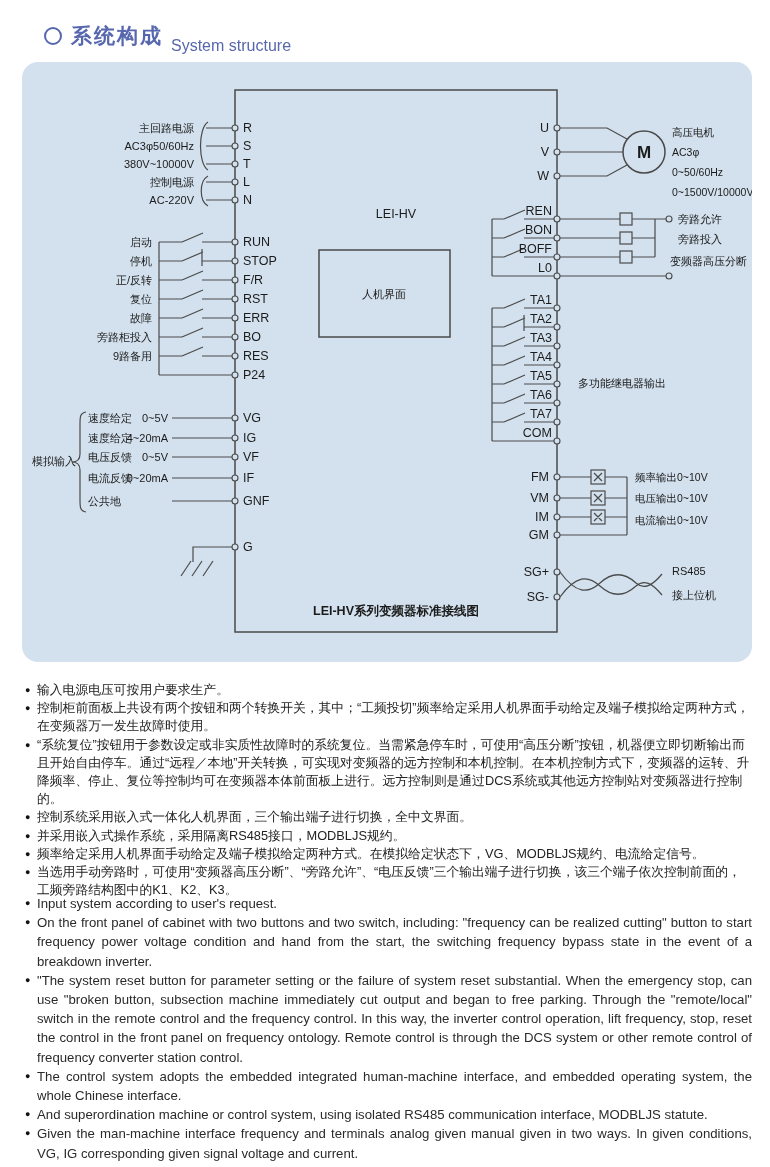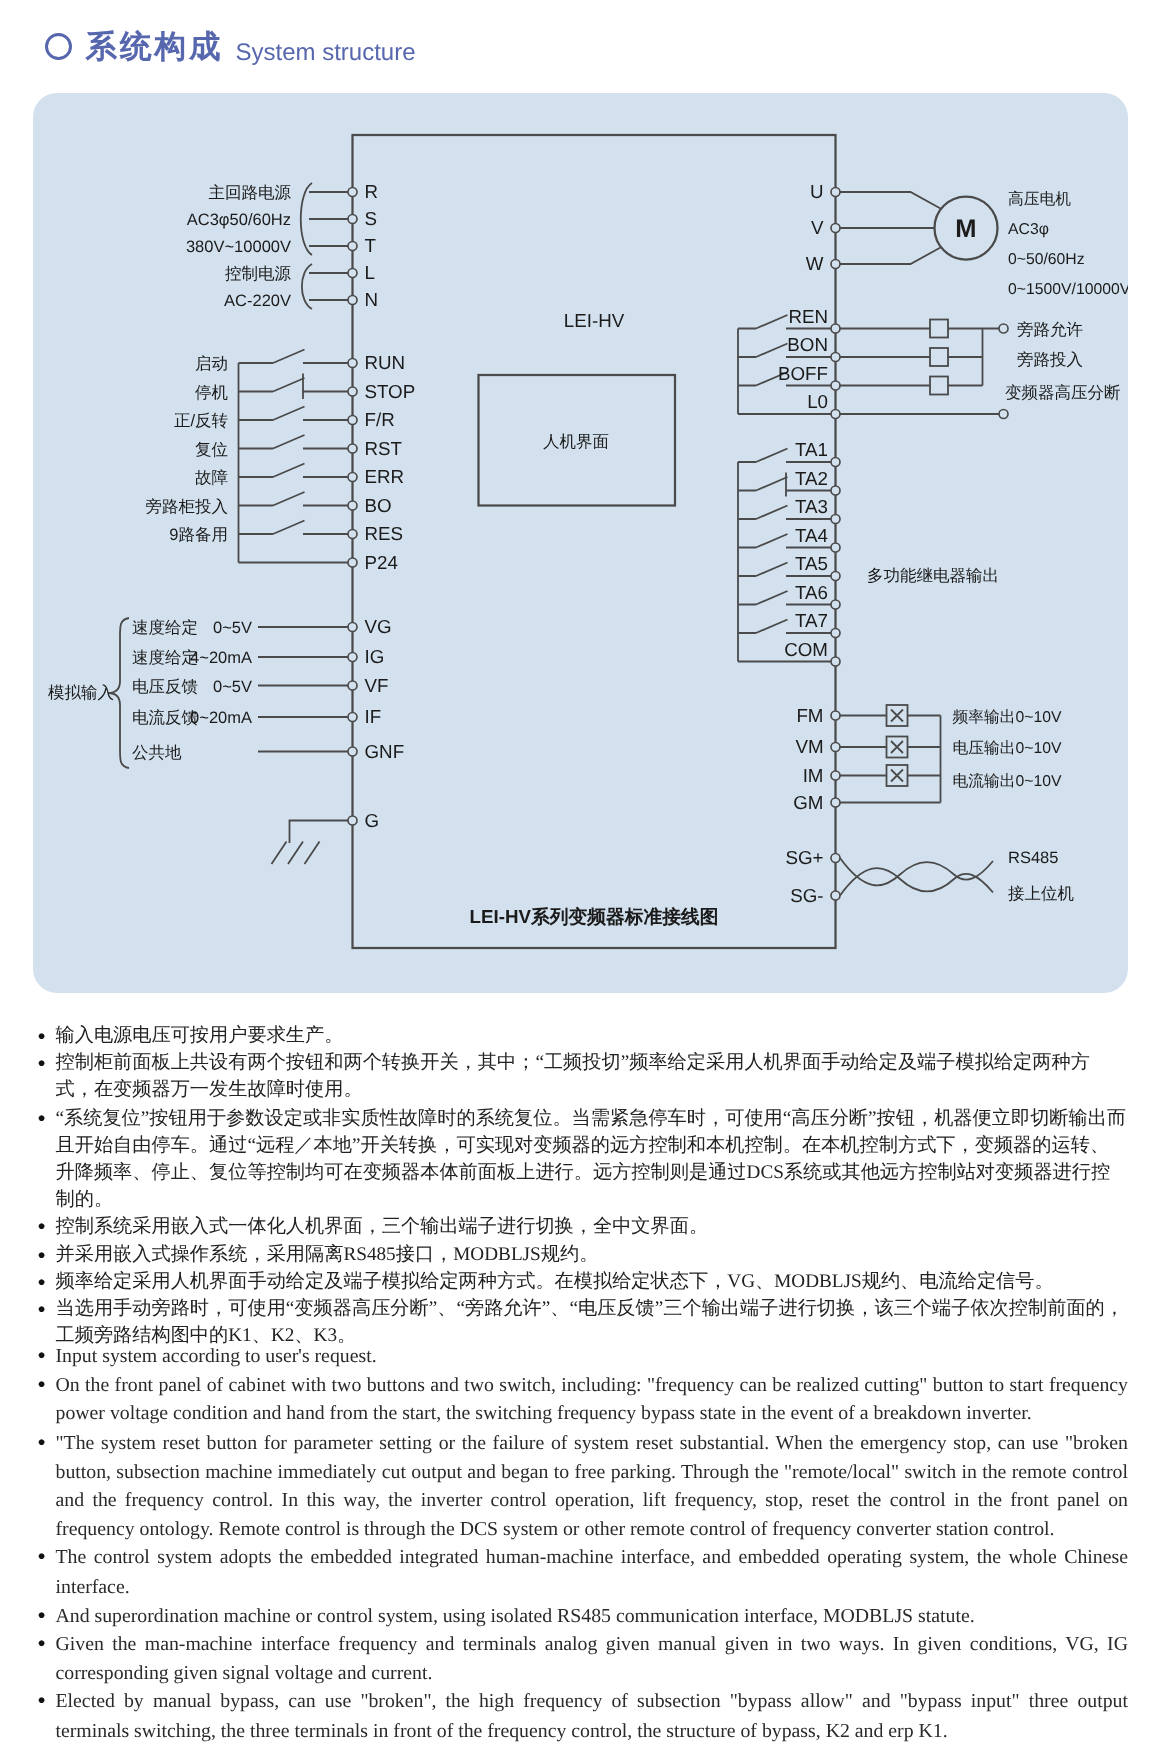--- a/index.html
+++ b/index.html
@@ -2,24 +2,24 @@
 <html><head>
 <meta charset="utf-8">
 <style>
   html,body{margin:0;padding:0;}
   body{
     width:770px;height:1167px;position:relative;background:#ffffff;
     font-family:"Liberation Sans","DejaVu Sans",sans-serif;color:#222;
     overflow:hidden;
   }
   
-  .header{position:absolute;left:30px;top:17px;display:flex;align-items:center;}
+  .header{position:absolute;left:44px;top:17px;display:flex;align-items:center;}
   .ring{width:14px;height:14px;border:2.2px solid #5767ae;border-radius:50%;margin-right:9px;}
   .title-zh{font-size:21px;font-weight:600;color:#5767ae;letter-spacing:2px;}
-  .title-en{font-size:16px;color:#5767ae;margin-left:8px;margin-top:10px;}
+  .title-en{font-size:16px;color:#5767ae;margin-left:8px;margin-top:20px;}
   
   .panel{position:absolute;left:22px;top:62px;width:730px;height:600px;
     background:#d3e1ee;border-radius:16px;}
   .panel svg{position:absolute;left:0;top:0;}
   svg text{font-family:"Liberation Sans","DejaVu Sans",sans-serif;fill:#1b1b1b;}
   .w{stroke:#4a4a4a;stroke-width:1.2;fill:none;}
   .bx{stroke:#4a4a4a;stroke-width:1.5;fill:none;}
   .term{fill:#d3e1ee;stroke:#4a4a4a;stroke-width:1.1;}
   .sq{fill:#d3e1ee;stroke:#4a4a4a;stroke-width:1.2;}
   .tl{font-size:12.5px;}
@@ -27,21 +27,21 @@
   .sm{font-size:10.5px;}
   .rv{font-size:11px;}
   .cap{font-size:12.5px;font-weight:600;}
   .msym{font-size:17px;font-weight:600;}
   
   .notes{position:absolute;left:25px;width:727px;}
   .notes-zh{top:681px;}
   .notes-en{top:894px;}
   .note{display:flex;align-items:flex-start;}
   .note .dot{flex:0 0 12px;line-height:inherit;font-size:9px;color:#111;}
-  .note .txt{flex:1;font-family:Liberation Serif, serif;}
+  .note .txt{flex:1;}
   .notes-zh .note{font-size:12.8px;line-height:18.2px;font-weight:500;color:#222;}
   .notes-en .note{font-size:13.2px;line-height:19.2px;color:#2a2a2a;}
   .notes-en .note .txt{text-align:justify;}
 </style>
 </head>
 <body>
 
 <div class="header">
   <span class="ring"></span>
   <span class="title-zh">系统构成</span>

